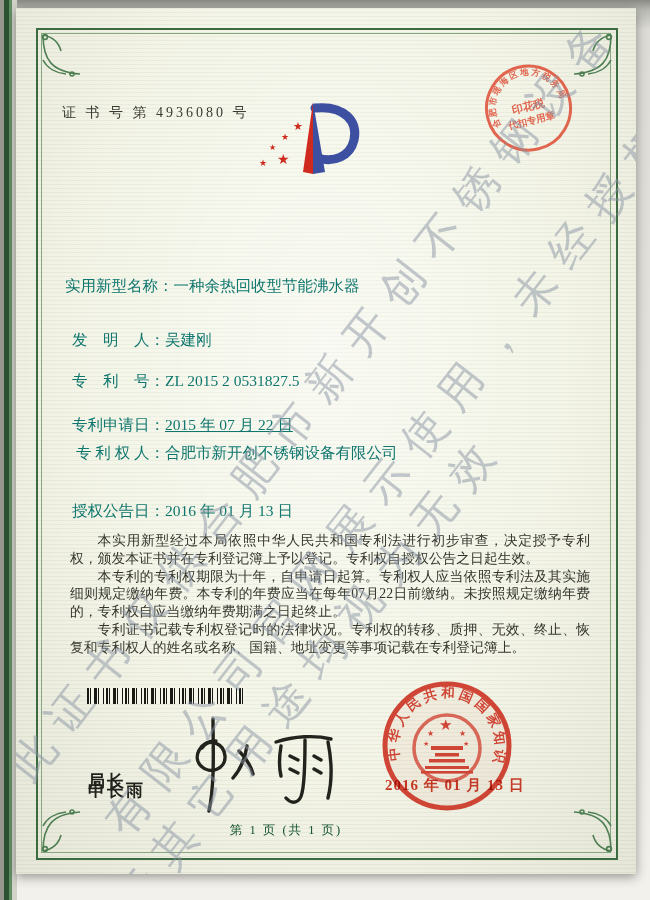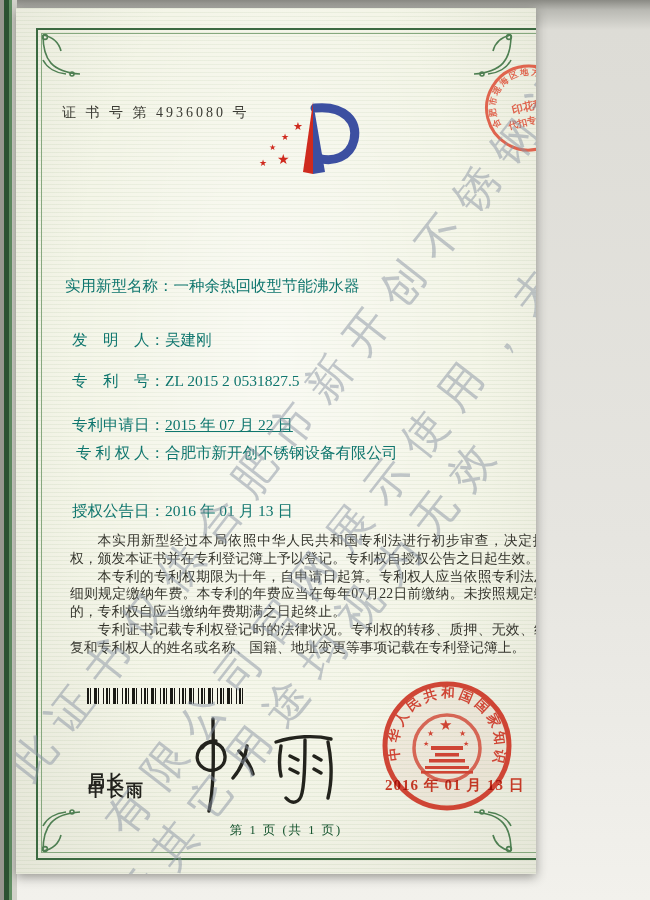--- a/index.html
+++ b/index.html
@@ -2,21 +2,21 @@
 <html><head>
 <meta charset="utf-8">
 <style>
   html,body{margin:0;padding:0;}
   body{width:650px;height:900px;overflow:hidden;background:#c9c9c5;
        font-family:"Liberation Serif","DejaVu Serif",serif;}
   .photo{position:relative;width:650px;height:900px;overflow:hidden;
          background:linear-gradient(180deg,#8a8a84 0,#b9b9b3 10px,#dddcd6 30px,#e6e5e0 60%,#f2f1ec 100%);}
   .book-edge{position:absolute;left:0;top:0;width:17px;height:900px;
     background:linear-gradient(90deg,#97968f 0 4px,#2c5232 4px 9px,#629064 9px 12px,#d2d2ca 12px 17px);}
-  .paper{position:absolute;left:16px;top:8px;width:520px;height:866px;overflow:hidden;
+  .paper{position:absolute;left:16px;top:8px;width:620px;height:866px;overflow:hidden;
          background:#f4f5e8;box-shadow:0 3px 10px rgba(40,40,35,.45);}
   .texture{position:absolute;left:0;top:0;right:0;bottom:0;
     background:repeating-linear-gradient(180deg,rgba(120,158,104,.10) 0 1px,rgba(0,0,0,0) 1px 4px);}
   .vignette{position:absolute;left:0;top:0;right:0;bottom:0;
     background:radial-gradient(ellipse at 50% 40%,rgba(255,255,255,.5) 0%,rgba(255,255,255,0) 55%,rgba(120,120,100,.12) 100%);}
   .frame-outer{position:absolute;left:20px;top:20px;width:578px;height:828px;
     border:2px solid #3c6a41;}
   .frame-inner{position:absolute;left:25px;top:25px;width:568px;height:818px;
     border:1px solid #86a87e;}
   .corner{position:absolute;width:48px;height:48px;}

